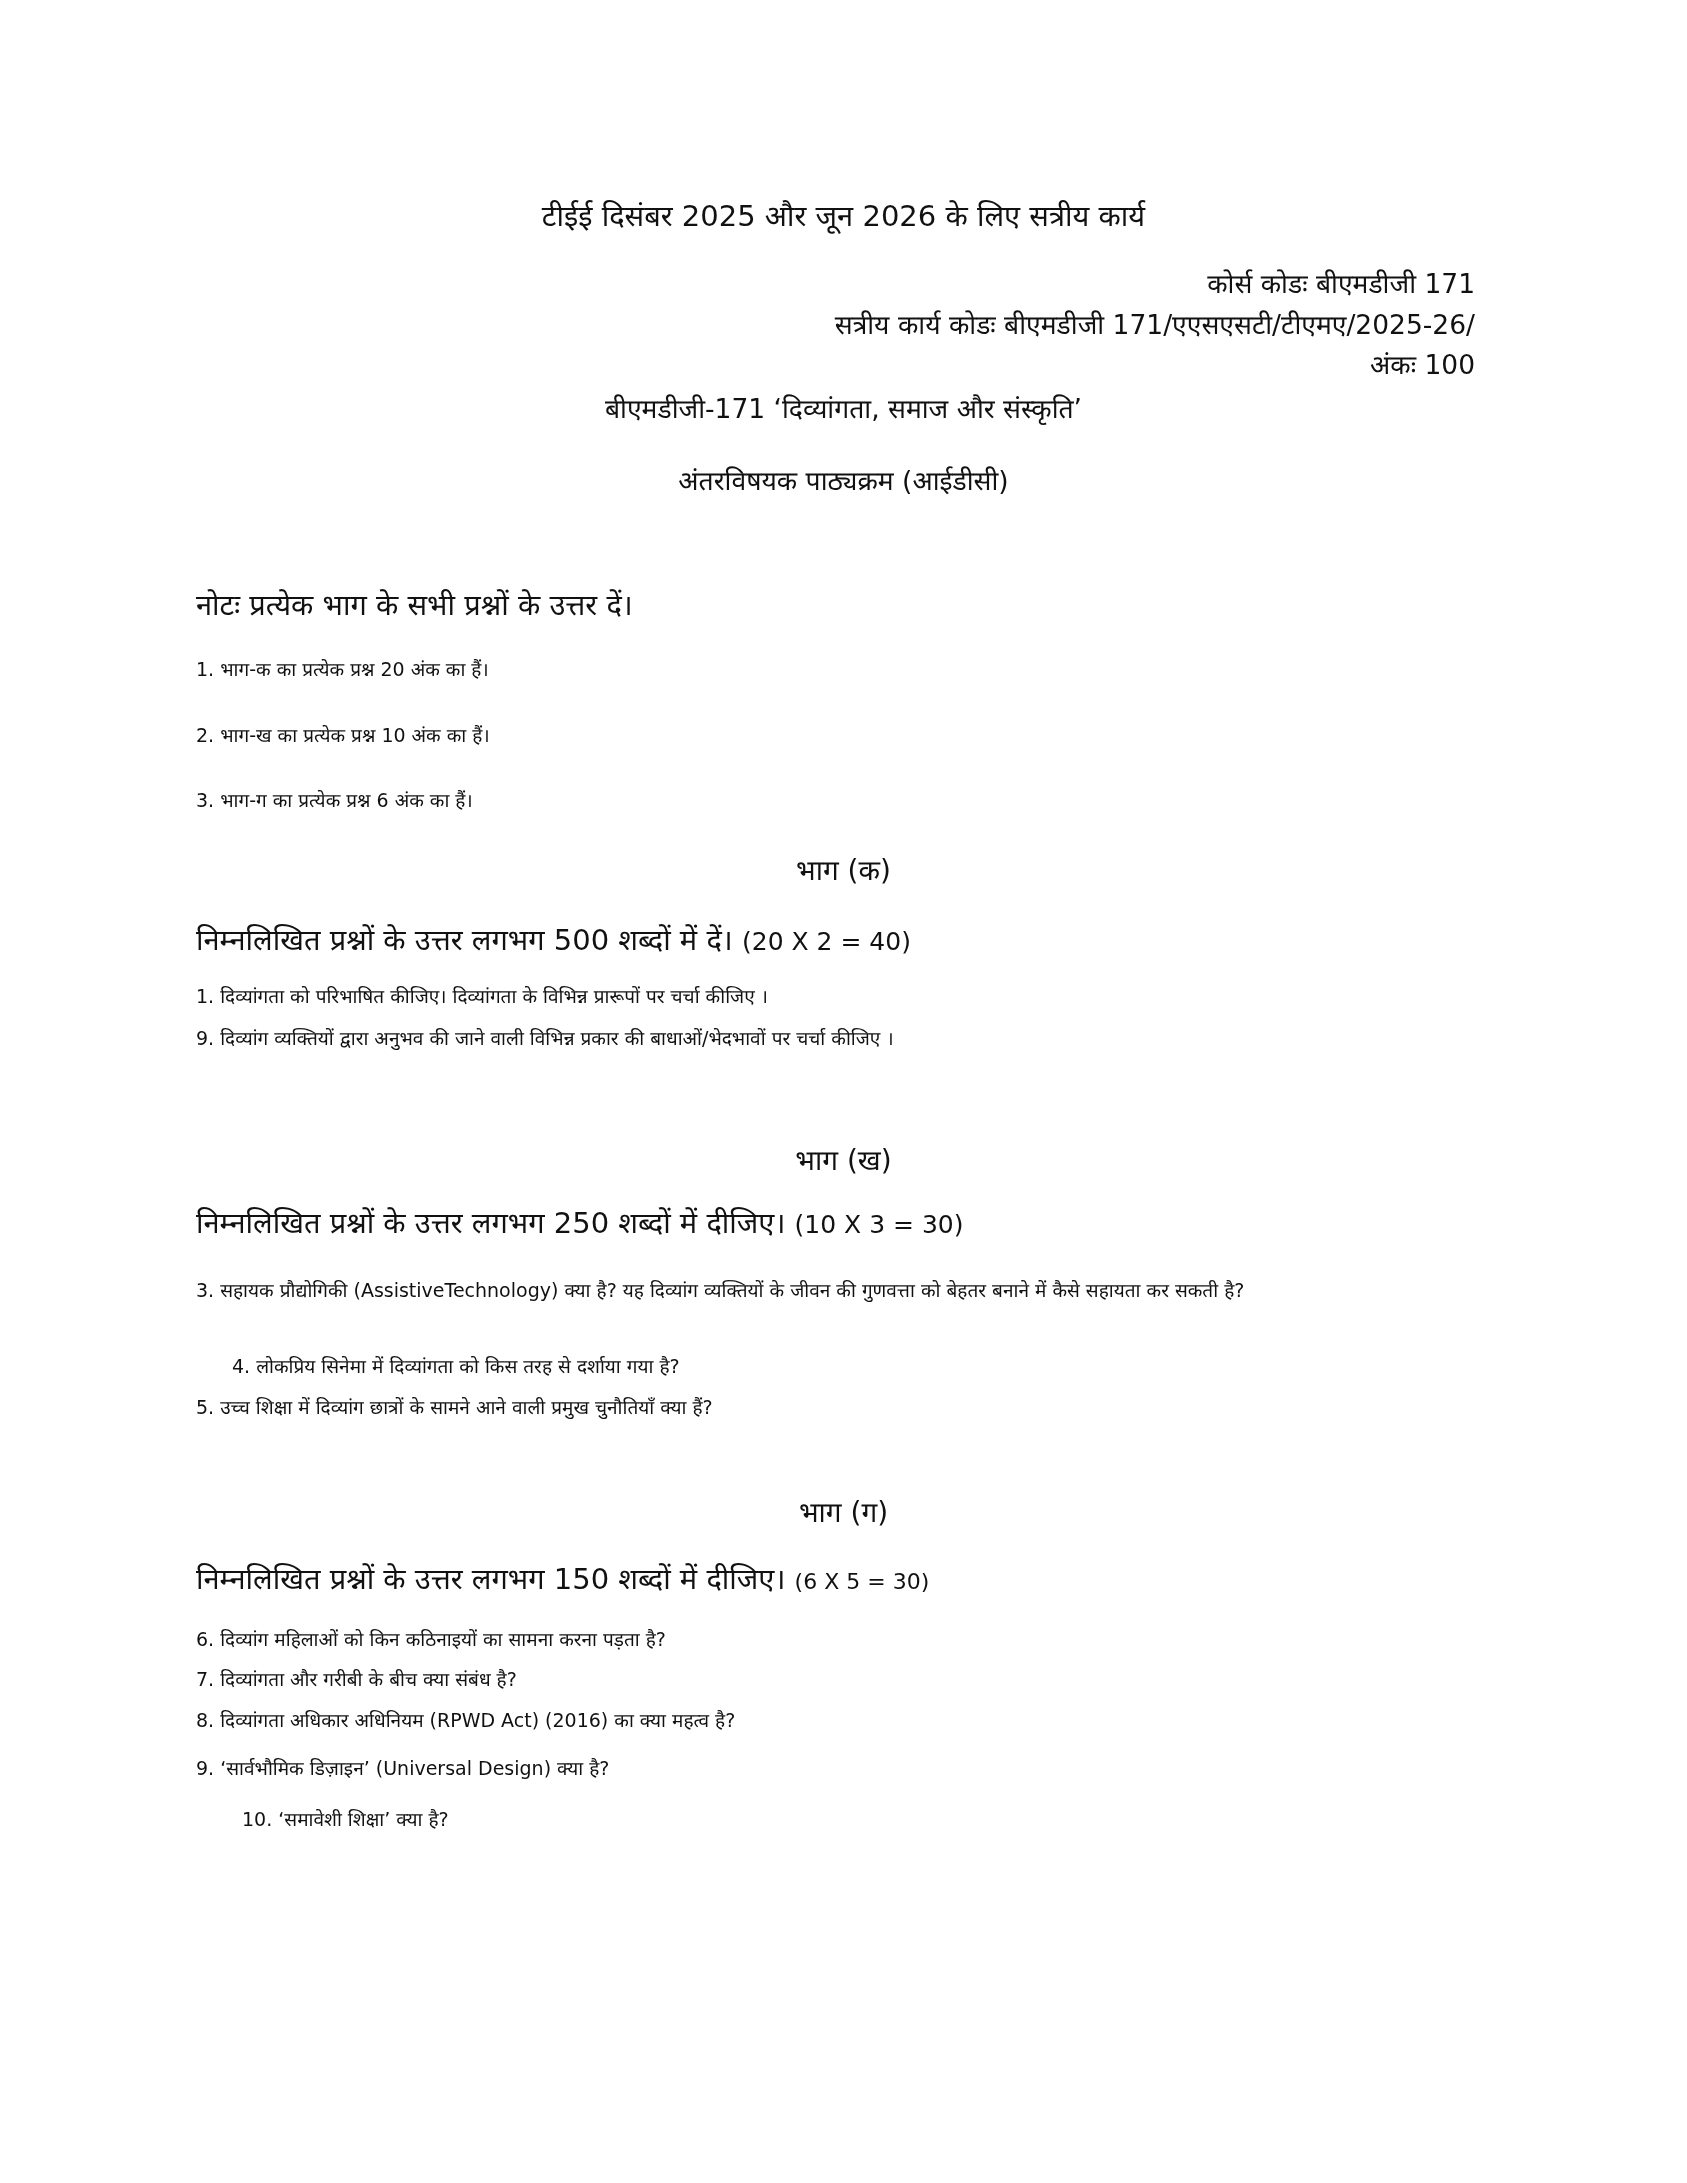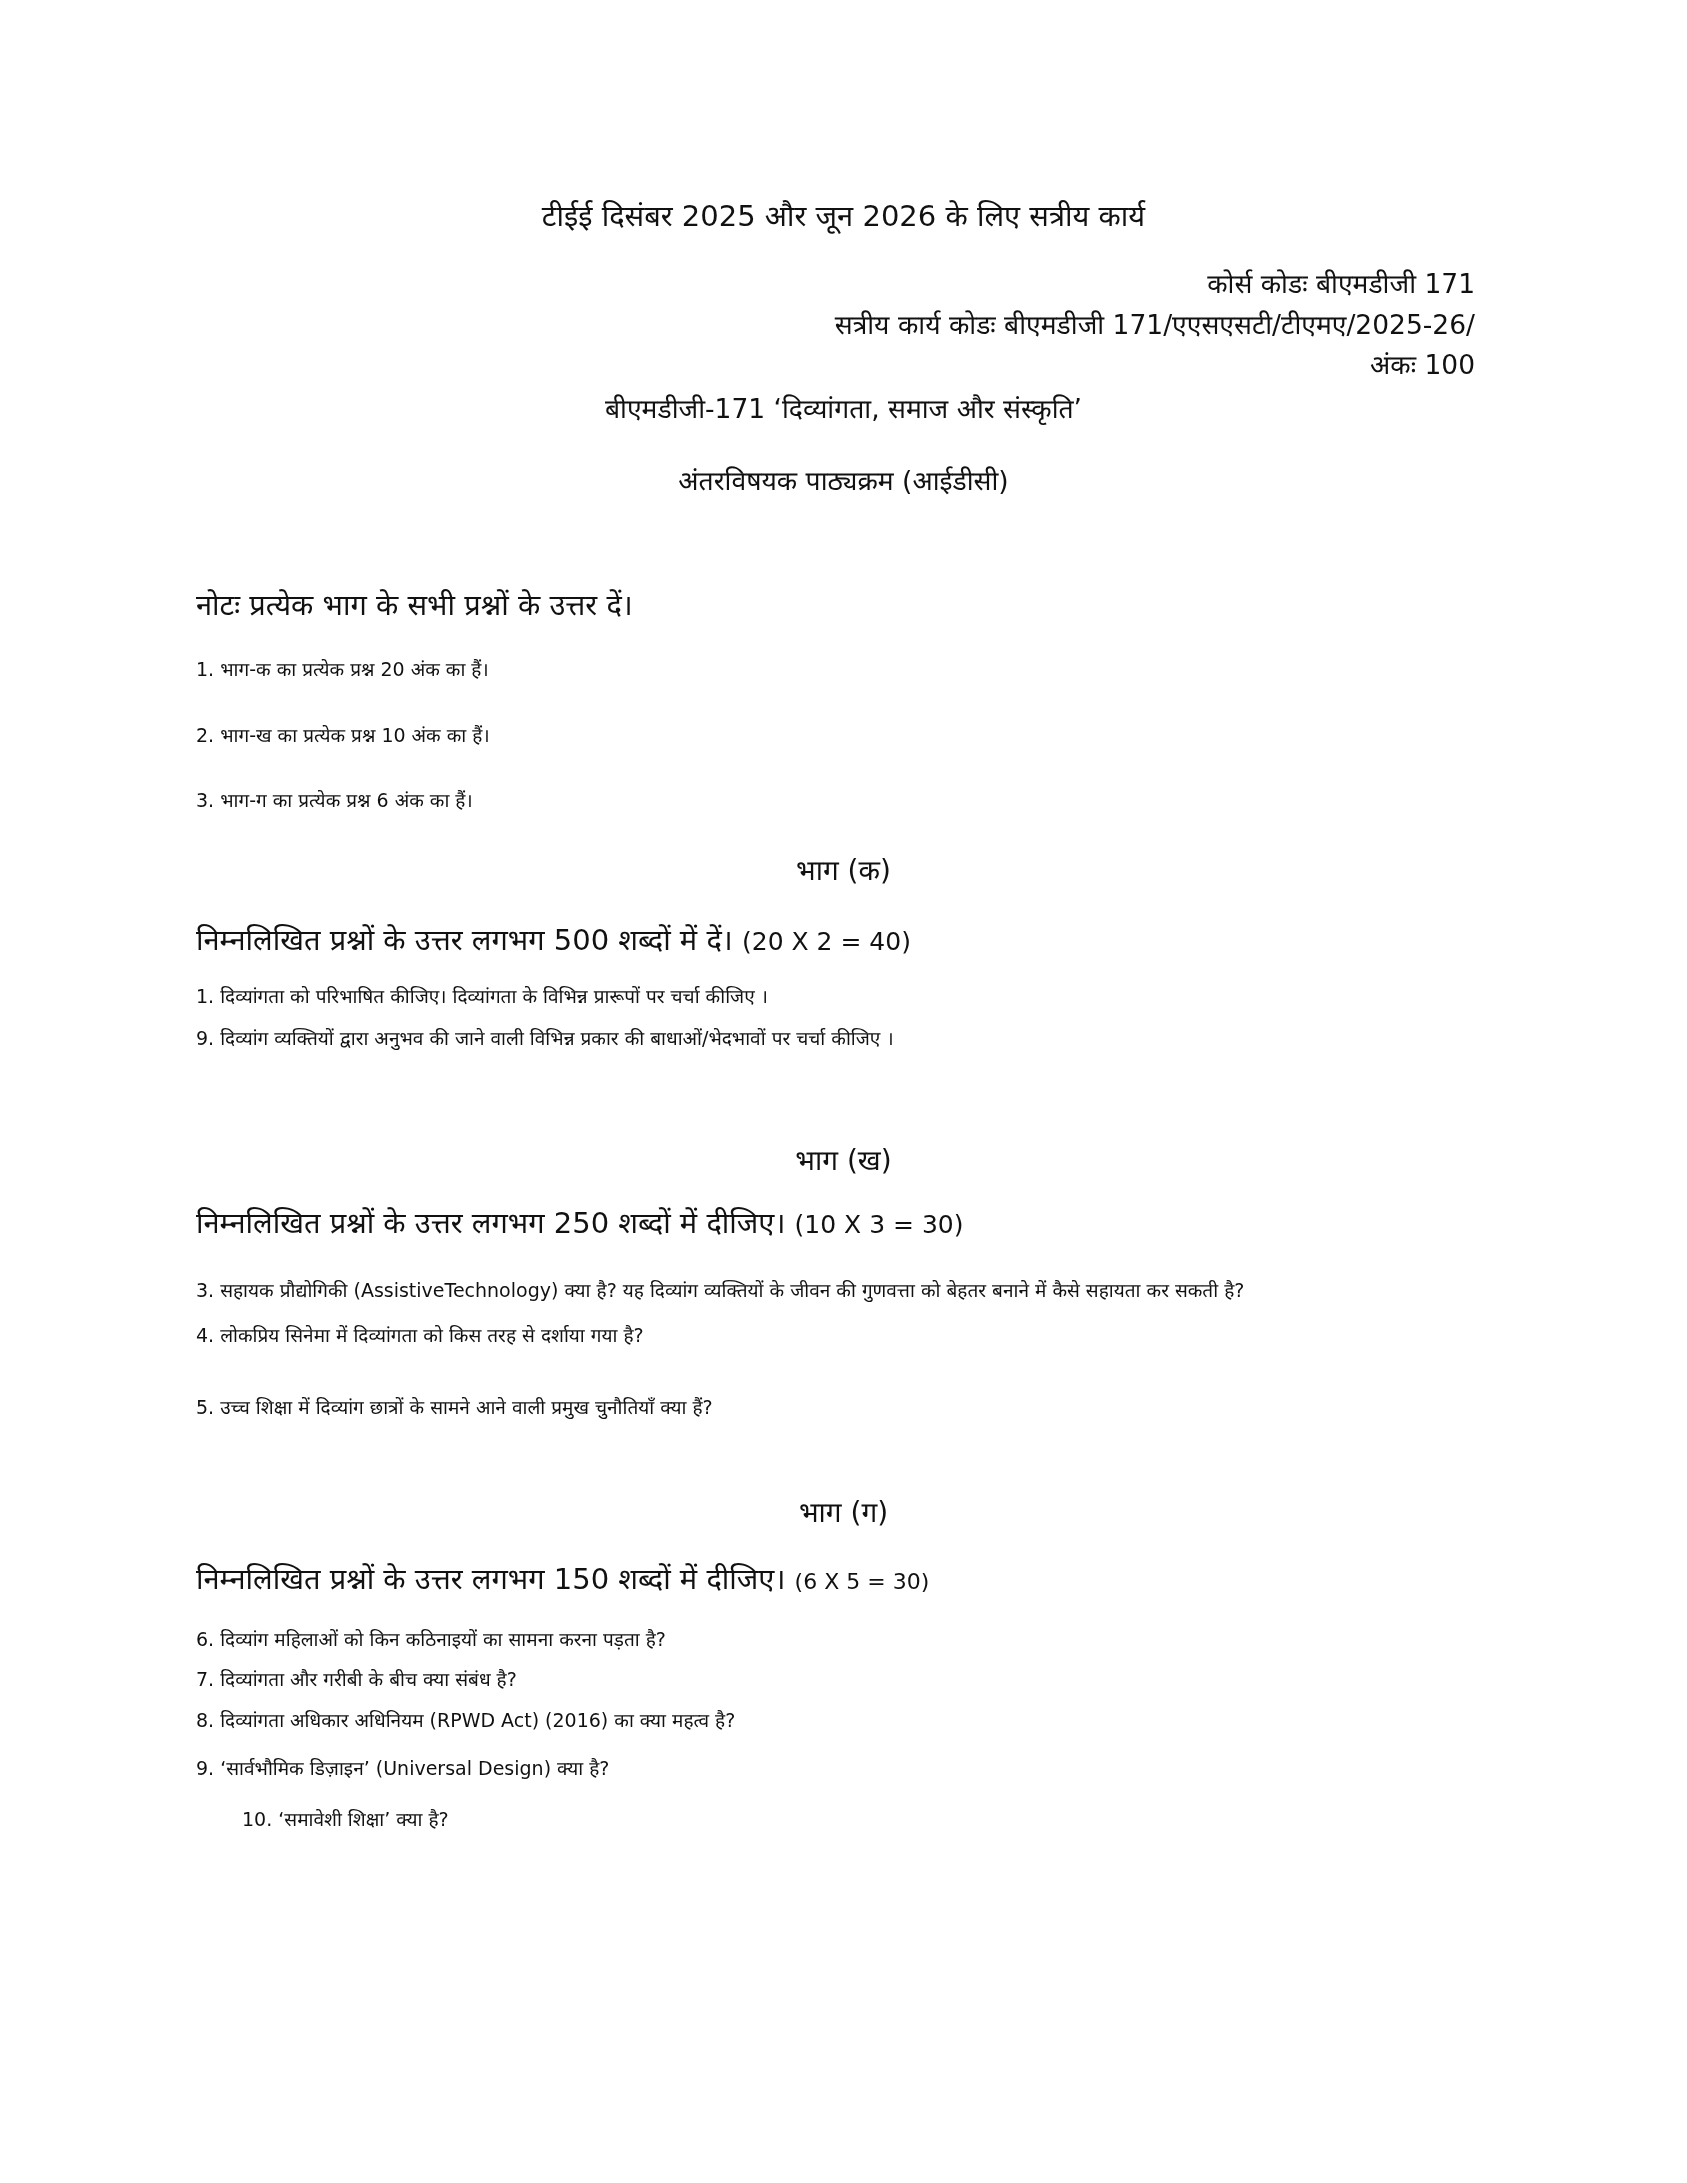--- a/index.html
+++ b/index.html
@@ -39,21 +39,21 @@
 </div>
 <div class="line left t-body" style="top:987px;">1. दिव्यांगता को परिभाषित कीजिए। दिव्यांगता के विभिन्न प्रारूपों पर चर्चा कीजिए ।</div>
 <div class="line left t-body" style="top:1029px;">9. दिव्यांग व्यक्तियों द्वारा अनुभव की जाने वाली विभिन्न प्रकार की बाधाओं/भेदभावों पर चर्चा कीजिए ।</div>
 
 <div class="line center b t-sec" style="top:1147px;">भाग  (ख)</div>
 <div class="line left b t-note" style="top:1209px;">
   <span>निम्नलिखित प्रश्नों के उत्तर लगभग 250 शब्दों में दीजिए।</span>
   <span style="font-size:25px;">(10 X 3 = 30)</span>
 </div>
 <div class="line left t-body wrap" style="top:1270px;">3. सहायक प्रौद्योगिकी (AssistiveTechnology) क्या है? यह दिव्यांग व्यक्तियों के जीवन की गुणवत्ता को बेहतर बनाने में कैसे सहायता कर सकती है?</div>
-<div class="line left t-body" style="top:1326px;">4. लोकप्रिय सिनेमा में दिव्यांगता को किस तरह से दर्शाया गया है?</div>
+<div class="line left t-body" style="top:1357px;margin-left:36px;">4. लोकप्रिय सिनेमा में दिव्यांगता को किस तरह से दर्शाया गया है?</div>
 <div class="line left t-body" style="top:1398px;">5. उच्च शिक्षा में दिव्यांग छात्रों के सामने आने वाली प्रमुख चुनौतियाँ क्या हैं?</div>
 
 <div class="line center b t-sec" style="top:1499px;">भाग  (ग)</div>
 <div class="line left b t-note" style="top:1565px;">
   <span>निम्नलिखित प्रश्नों के उत्तर लगभग 150 शब्दों में दीजिए।</span>
   <span style="font-size:22px;">(6 X 5 = 30)</span>
 </div>
 <div class="line left t-body" style="top:1630px;">6. दिव्यांग महिलाओं को किन कठिनाइयों का सामना करना पड़ता है?</div>
 <div class="line left t-body" style="top:1670px;">7. दिव्यांगता और गरीबी के बीच क्या संबंध है?</div>
 <div class="line left t-body" style="top:1711px;">8. दिव्यांगता अधिकार अधिनियम (RPWD Act) (2016) का क्या महत्व है?</div>

